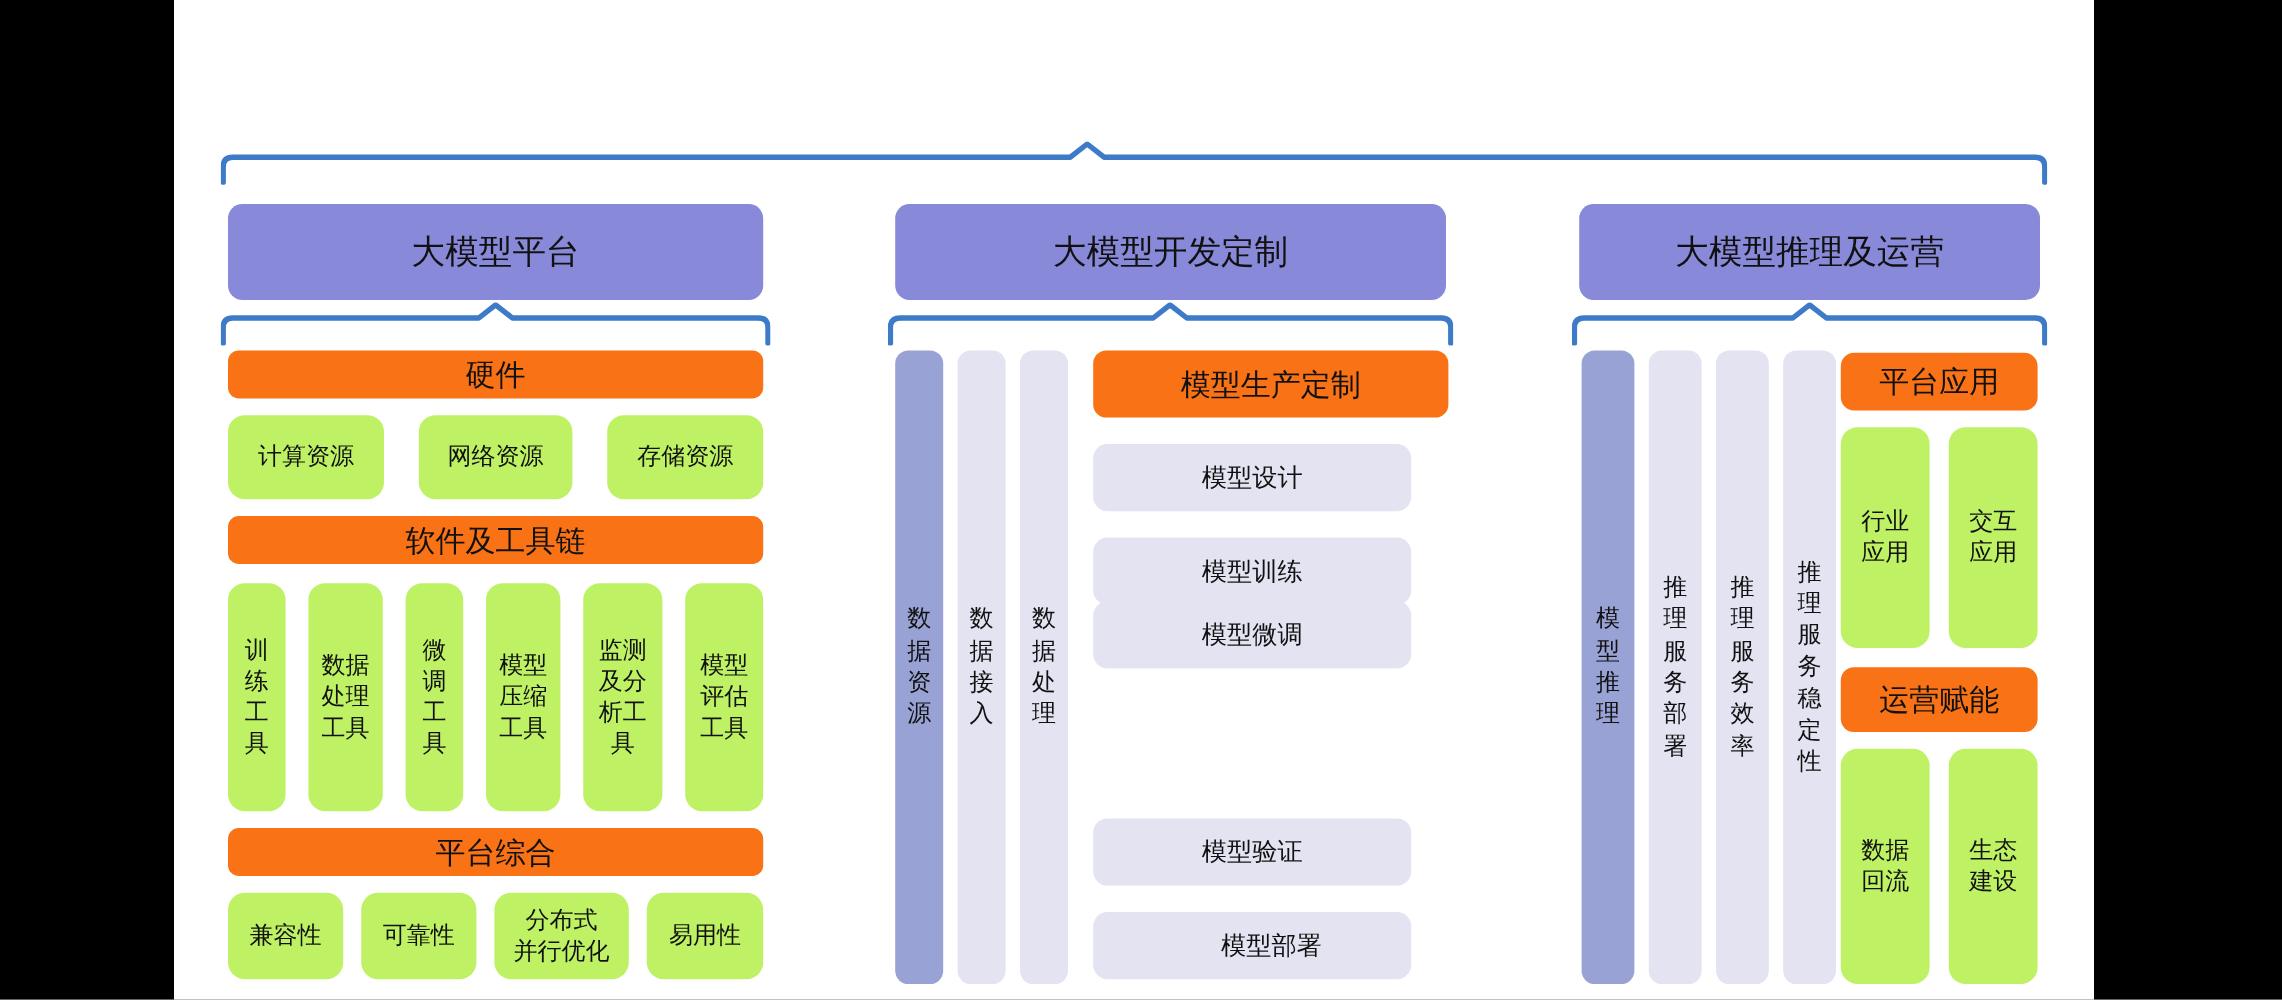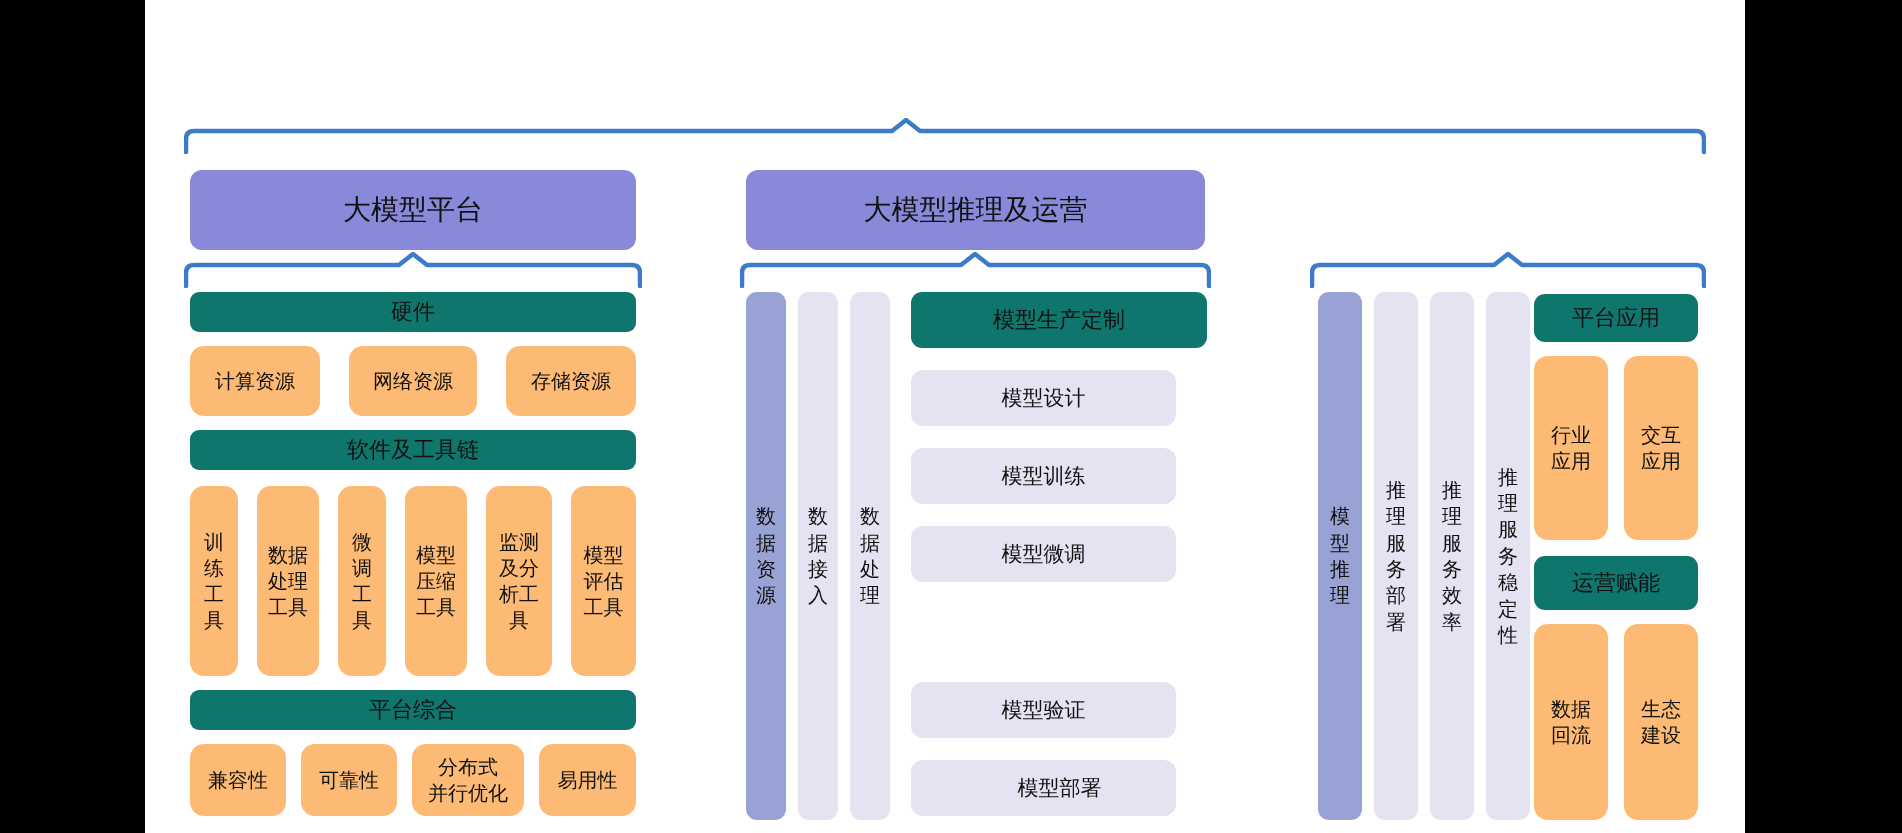--- a/index.html
+++ b/index.html
@@ -10,22 +10,22 @@
   .stage{position:absolute;left:145px;top:0;width:1600px;height:833px;background:#ffffff;}
   .box{
     position:absolute;display:flex;align-items:center;justify-content:center;
     text-align:center;white-space:pre-line;color:#111;box-sizing:border-box;
   }
   .title{
     background:#56599F;color:#ffffff;font-size:38px;font-weight:600;
     border-radius:18px;letter-spacing:2px;
   }
   .hdr{background:#8889D8;font-size:28px;font-weight:400;border-radius:12px;height:80px;top:170px;}
-  .sub{background:#0f766e;font-size:22px;font-weight:500;border-radius:9px;height:40px;}
-  .leaf{background:#fdba74;font-size:20px;font-weight:500;border-radius:14px;line-height:1.3;}
+  .sub{background:#f97316;font-size:25px;font-weight:500;border-radius:9px;height:40px;}
+  .leaf{background:#bef264;font-size:20px;font-weight:500;border-radius:14px;line-height:1.3;}
   .pillar{
     background:#E3E3F2;font-size:20px;font-weight:500;border-radius:11px;
     line-height:1.32;top:292px;height:528px;
   }
   .pillar.dark{background:#99A2D4;}
   .stack-item{
     background:#E3E3F2;font-size:21px;font-weight:500;border-radius:12px;
     left:766px;width:265px;height:56px;
   }
   .brace{position:absolute;}
@@ -77,45 +77,46 @@
 工具</div>
 
   <div class="box sub" style="left:45px;top:690px;width:446px;">平台综合</div>
 
   <div class="box leaf" style="left:45px;top:744px;width:96px;height:72px;">兼容性</div>
   <div class="box leaf" style="left:156px;top:744px;width:96px;height:72px;">可靠性</div>
   <div class="box leaf" style="left:267px;top:744px;width:112px;height:72px;">分布式
 并行优化</div>
   <div class="box leaf" style="left:394px;top:744px;width:97px;height:72px;">易用性</div>
 
-  <div class="box hdr" style="left:601px;width:459px;">大模型推理及运营</div>
+  <div class="box hdr" style="left:601px;width:459px;">大模型开发定制</div>
   <svg class="brace" style="left:595px;top:252px;" width="471" height="36">
     <path d="M 2 34 L 2 21 Q 2 13 10 13 L 221 13 L 235 2 L 249 13 L 461 13 Q 469 13 469 21 L 469 34"></path>
   </svg>
 
   <div class="box pillar dark" style="left:601px;width:40px;">数
 据
 资
 源</div>
   <div class="box pillar" style="left:653px;width:40px;">数
 据
 接
 入</div>
   <div class="box pillar" style="left:705px;width:40px;">数
 据
 处
 理</div>
 
   <div class="box sub" style="left:766px;top:292px;width:296px;height:56px;border-radius:11px;">模型生产定制</div>
   <div class="box stack-item" style="top:370px;">模型设计</div>
   <div class="box stack-item" style="top:448px;">模型训练</div>
-  <div class="box stack-item" style="top:526px;">模型微调</div>
+  <div class="box stack-item" style="top:501px;">模型微调</div>
   <div class="box stack-item" style="top:682px;">模型验证</div>
   <div class="box stack-item" style="top:760px;padding-left:32px;">模型部署</div>
 
+  <div class="box hdr" style="left:1171px;width:384px;">大模型推理及运营</div>
   <svg class="brace" style="left:1165px;top:252px;" width="396" height="36">
     <path d="M 2 34 L 2 21 Q 2 13 10 13 L 184 13 L 198 2 L 212 13 L 386 13 Q 394 13 394 21 L 394 34"></path>
   </svg>
 
   <div class="box pillar dark" style="left:1173px;width:44px;">模
 型
 推
 理</div>
   <div class="box pillar" style="left:1229px;width:44px;">推
 理

